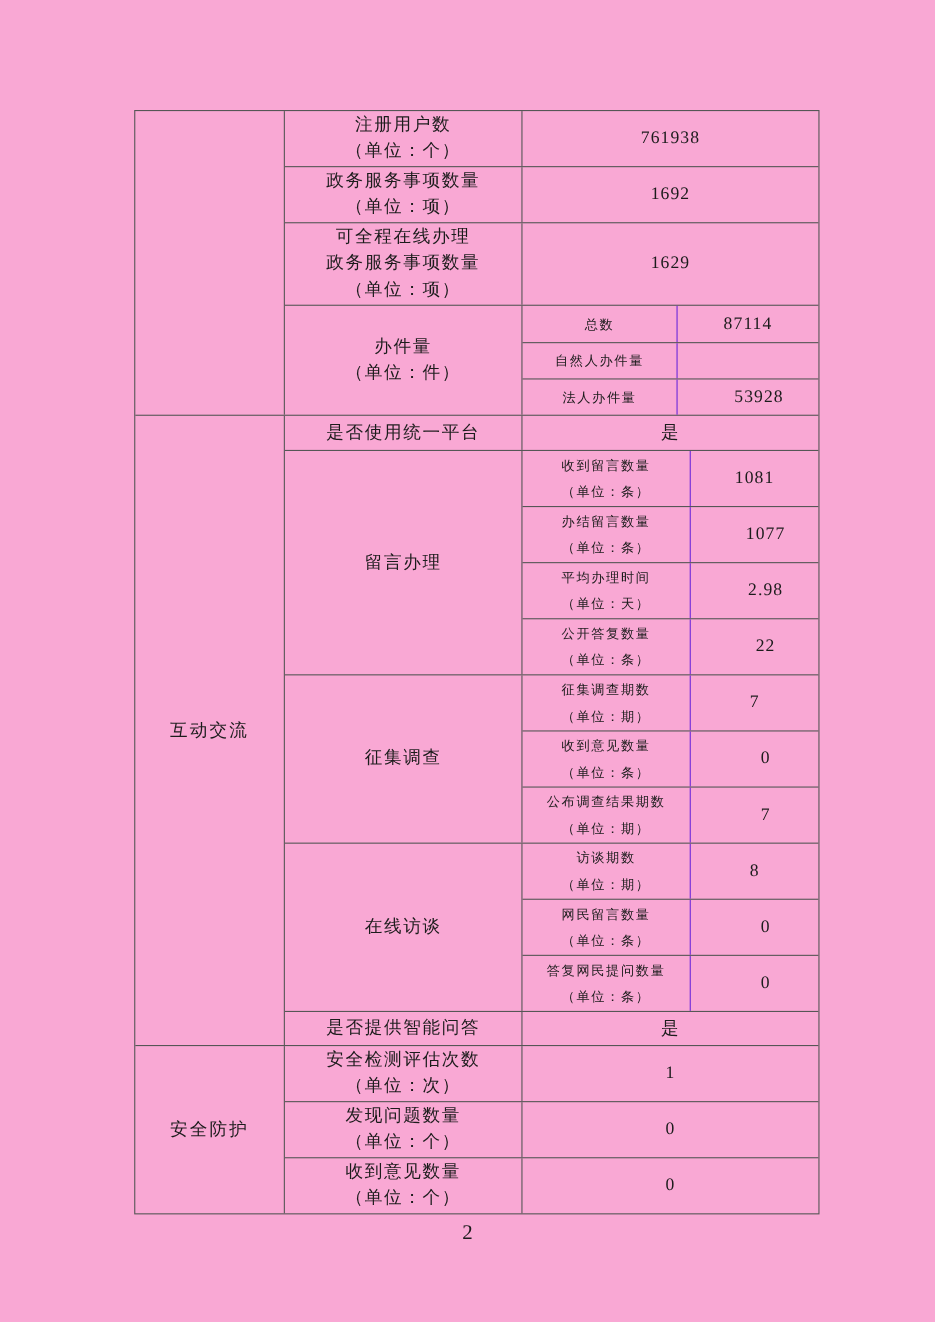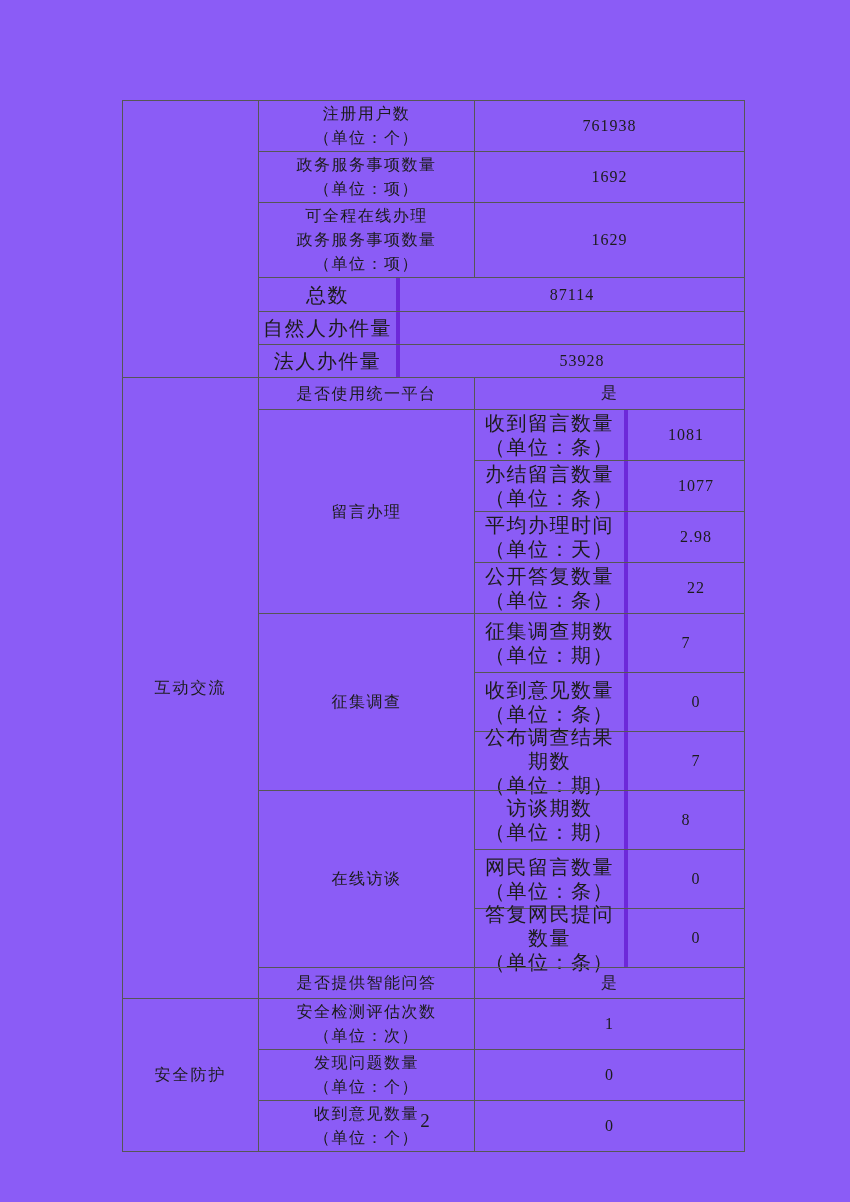--- a/index.html
+++ b/index.html
@@ -1,21 +1,21 @@
 <!DOCTYPE html>
 <html><head>
 <meta charset="utf-8">
 <style>
   * { margin: 0; padding: 0; box-sizing: border-box; }
   html, body { background: #ffffff; }
   .page {
     position: relative;
     width: 850px;
     height: 1202px;
-    background: #8b5cf6;
+    background: #f9a8d4;
     font-family: "Liberation Serif", "DejaVu Serif", serif;
     color: #1c1c1c;
     overflow: hidden;
   }
   .report-table {
     position: absolute;
     left: 122px;
     top: 100px;
     width: 623px;
     border: 1px solid #565656;
@@ -58,27 +58,27 @@
     text-align: right;
     font-size: 16px;
     letter-spacing: 1px;
   }
   .sub-rows { flex: 1; display: flex; flex-direction: column; }
   .sub-row { display: flex; flex: 1; min-height: 33px; }
   .sub-row + .sub-row { border-top: 1px solid #565656; gap: 20px; }
   .sub-label {
     flex: 0 0 153px;
     width: 153px;
-    border-right: 4px solid #6d28d9;
+    border-right: 1px solid #6d28d9;
     display: flex;
     align-items: center;
     justify-content: center;
     text-align: center;
     white-space: pre-line;
-    font-size: 20px;
+    font-size: 12px;
     line-height: 24px;
     letter-spacing: 1.5px;
     padding: 1px 2px;
   }
   .section-0 .sub-label { flex-basis: 141px; width: 141px; }
   .sub-value {
     flex: 1;
     display: flex;
     align-items: center;
     justify-content: center;
@@ -114,20 +114,22 @@
 （单位：项）</div>
             <div class="value-cell">1692</div>
           </div>
           <div class="row">
             <div class="label-cell">可全程在线办理
 政务服务事项数量
 （单位：项）</div>
             <div class="value-cell">1629</div>
           </div>
           <div class="row">
+            <div class="label-cell">办件量
+（单位：件）</div>
             <div class="sub-rows">
               <div class="sub-row">
                 <div class="sub-label">总数</div>
                 <div class="sub-value">87114</div>
               </div>
               <div class="sub-row">
                 <div class="sub-label">自然人办件量</div>
               </div>
               <div class="sub-row">
                 <div class="sub-label">法人办件量</div>

